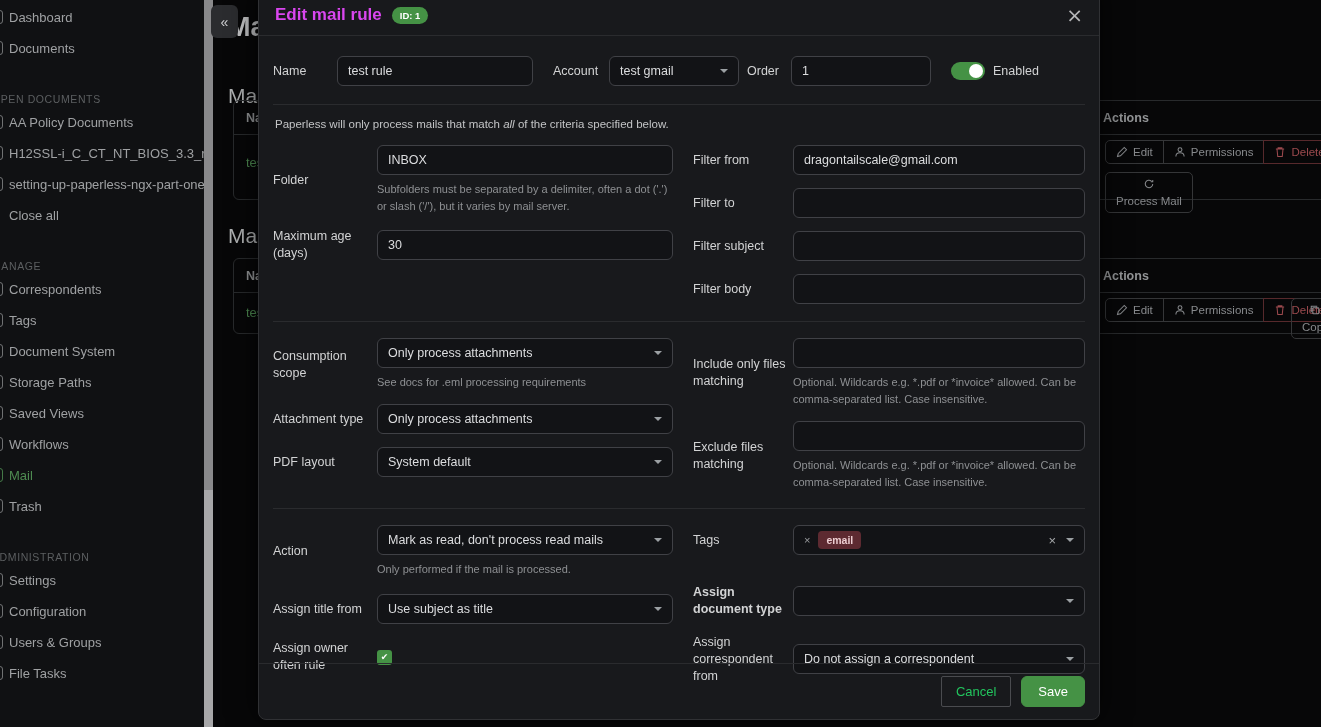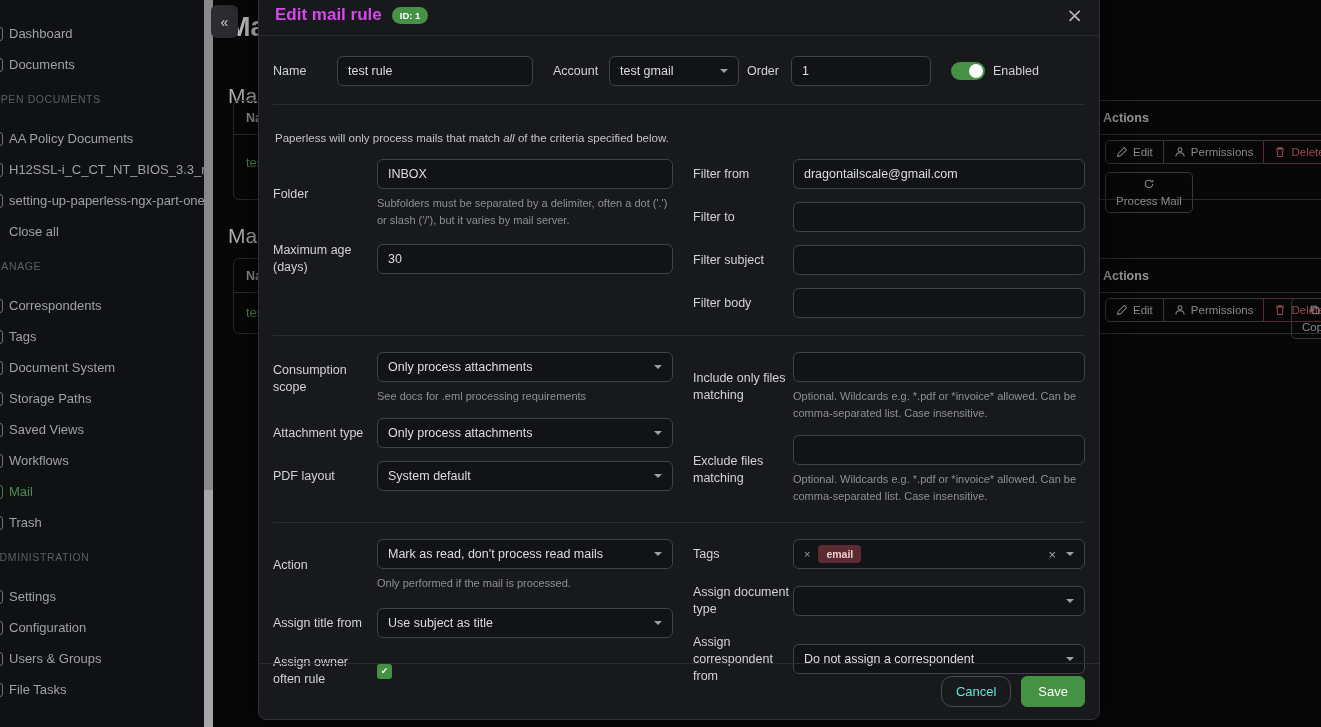--- a/index.html
+++ b/index.html
@@ -3,21 +3,21 @@
 <meta charset="utf-8">
 <style>
   * { margin:0; padding:0; box-sizing:border-box; }
   html,body { width:1321px; height:727px; overflow:hidden; background:#070708;
     font-family:"Liberation Sans", sans-serif; }
 
   
   .sidebar { position:absolute; left:0; top:0; width:204px; height:727px;
     background:#101113; overflow:hidden; }
   .sb-inner { padding-top:10px; }
-  .sb-item { display:flex; align-items:flex-end; height:31px; color:#9fa1a3;
+  .sb-item { display:flex; align-items:flex-start; height:31px; color:#9fa1a3;
     font-size:13px; cursor:pointer; white-space:nowrap; }
   .sb-item.active { color:#4e8b51; }
   .sb-icon { flex:0 0 14px; width:14px; height:14px; margin-left:-11px; margin-right:6px;
     border:1.4px solid #808284; border-radius:3px; opacity:.85; }
   .sb-item.active .sb-icon { border-color:#4e8b51; }
   .sb-header { height:13px; margin:21px 0 9px -8px; font-size:10.5px; letter-spacing:.6px;
     color:#5c5f61; white-space:nowrap; }
 
   .scrollbar { position:absolute; left:204px; top:0; width:9px; height:727px;
     background:#89898b; }
@@ -71,21 +71,21 @@
     font-family:"Liberation Sans", sans-serif; }
   .select { height:30px; background:#121316; border:1px solid #404146; border-radius:6px;
     color:#dcdddf; font-size:12.5px; padding:0 10px; display:flex; align-items:center;
     justify-content:space-between; cursor:pointer; width:100%; }
   .caret { width:0; height:0; border-left:4px solid transparent;
     border-right:4px solid transparent; border-top:4px solid #9ba0a3; }
   .toggle { position:relative; width:34px; height:18px; border-radius:9px;
     background:#459245; cursor:pointer; }
   .knob { position:absolute; right:2px; top:2px; width:14px; height:14px;
     border-radius:50%; background:#fff; }
-  .note { font-size:11.5px; color:#c3c4c6; margin:27px 2px 15px; }
+  .note { font-size:11.5px; color:#c3c4c6; margin:13px 2px 15px; }
   .grid { display:grid; grid-template-columns:400px 1fr; column-gap:20px;
     padding-bottom:4px; border-bottom:1px solid #2a2b2e; margin-bottom:16px; }
   .grid.last { border-bottom:none; margin-bottom:0; }
   .frow { display:grid; align-items:center; margin-bottom:13px; }
   .col-l .frow { grid-template-columns:104px 1fr; }
   .col-r .frow { grid-template-columns:100px 1fr; }
   .hint { font-size:11px; color:#8e9093; margin-top:6px; line-height:1.55; }
   .checkbox { width:15px; height:15px; background:#459245; border-radius:3px;
     display:flex; align-items:center; justify-content:center; color:#fff; font-size:9px;
     cursor:pointer; font-family:"DejaVu Sans", sans-serif; }
@@ -93,22 +93,22 @@
     border-radius:6px; display:flex; align-items:center; padding:0 10px; gap:8px; }
   .chip-remove { color:#9b9da0; font-size:11px; cursor:pointer; }
   .chip { background:#5d2a31; color:#eccdd1; font-size:10.5px; font-weight:bold;
     padding:3px 8px; border-radius:4px; }
   .tags-right { margin-left:auto; display:flex; align-items:center; gap:10px; }
   .tags-clear { color:#a7a9ab; font-size:13px; cursor:pointer; }
 
   .m-footer { position:absolute; left:0; right:0; bottom:0; display:flex;
     justify-content:flex-end; gap:10px; padding:12px 14px;
     border-top:1px solid #2a2b2e; }
-  .btn-cancel { background:transparent; border:1px solid #4a4b4f; color:#5eead4;
-    border-radius:11px; padding:1px 14px; font-size:13px; cursor:pointer;
+  .btn-cancel { background:transparent; border:1px solid #4a4b4f; color:#22c55e;
+    border-radius:2px; padding:1px 14px; font-size:13px; cursor:pointer;
     font-family:"Liberation Sans", sans-serif; }
   .btn-save { background:#459245; border:1px solid #459245; color:#fff;
     border-radius:6px; padding:7px 16px; font-size:13px; cursor:pointer;
     font-family:"Liberation Sans", sans-serif; }
 </style>
 </head>
 <body>
 
 <div class="sidebar">
   <div class="sb-inner">
@@ -420,21 +420,21 @@
           <span class="flabel">Tags</span>
           <div class="tags-control">
             <span class="chip-remove">×</span>
             <span class="chip">email</span>
             <span class="tags-right">
               <span class="tags-clear">×</span>
               <span class="caret"></span>
             </span>
           </div>
         </div>
-        <div class="frow" style="margin-top:15px;">
+        <div class="frow" style="margin-top:29px;font-weight:bold;">
           <span class="flabel">Assign document type</span>
           <div class="select">
             <span></span>
             <span class="caret"></span>
           </div>
         </div>
         <div class="frow" style="margin-top:16px;">
           <span class="flabel">Assign correspondent from</span>
           <div class="select">
             <span>Do not assign a correspondent</span>

